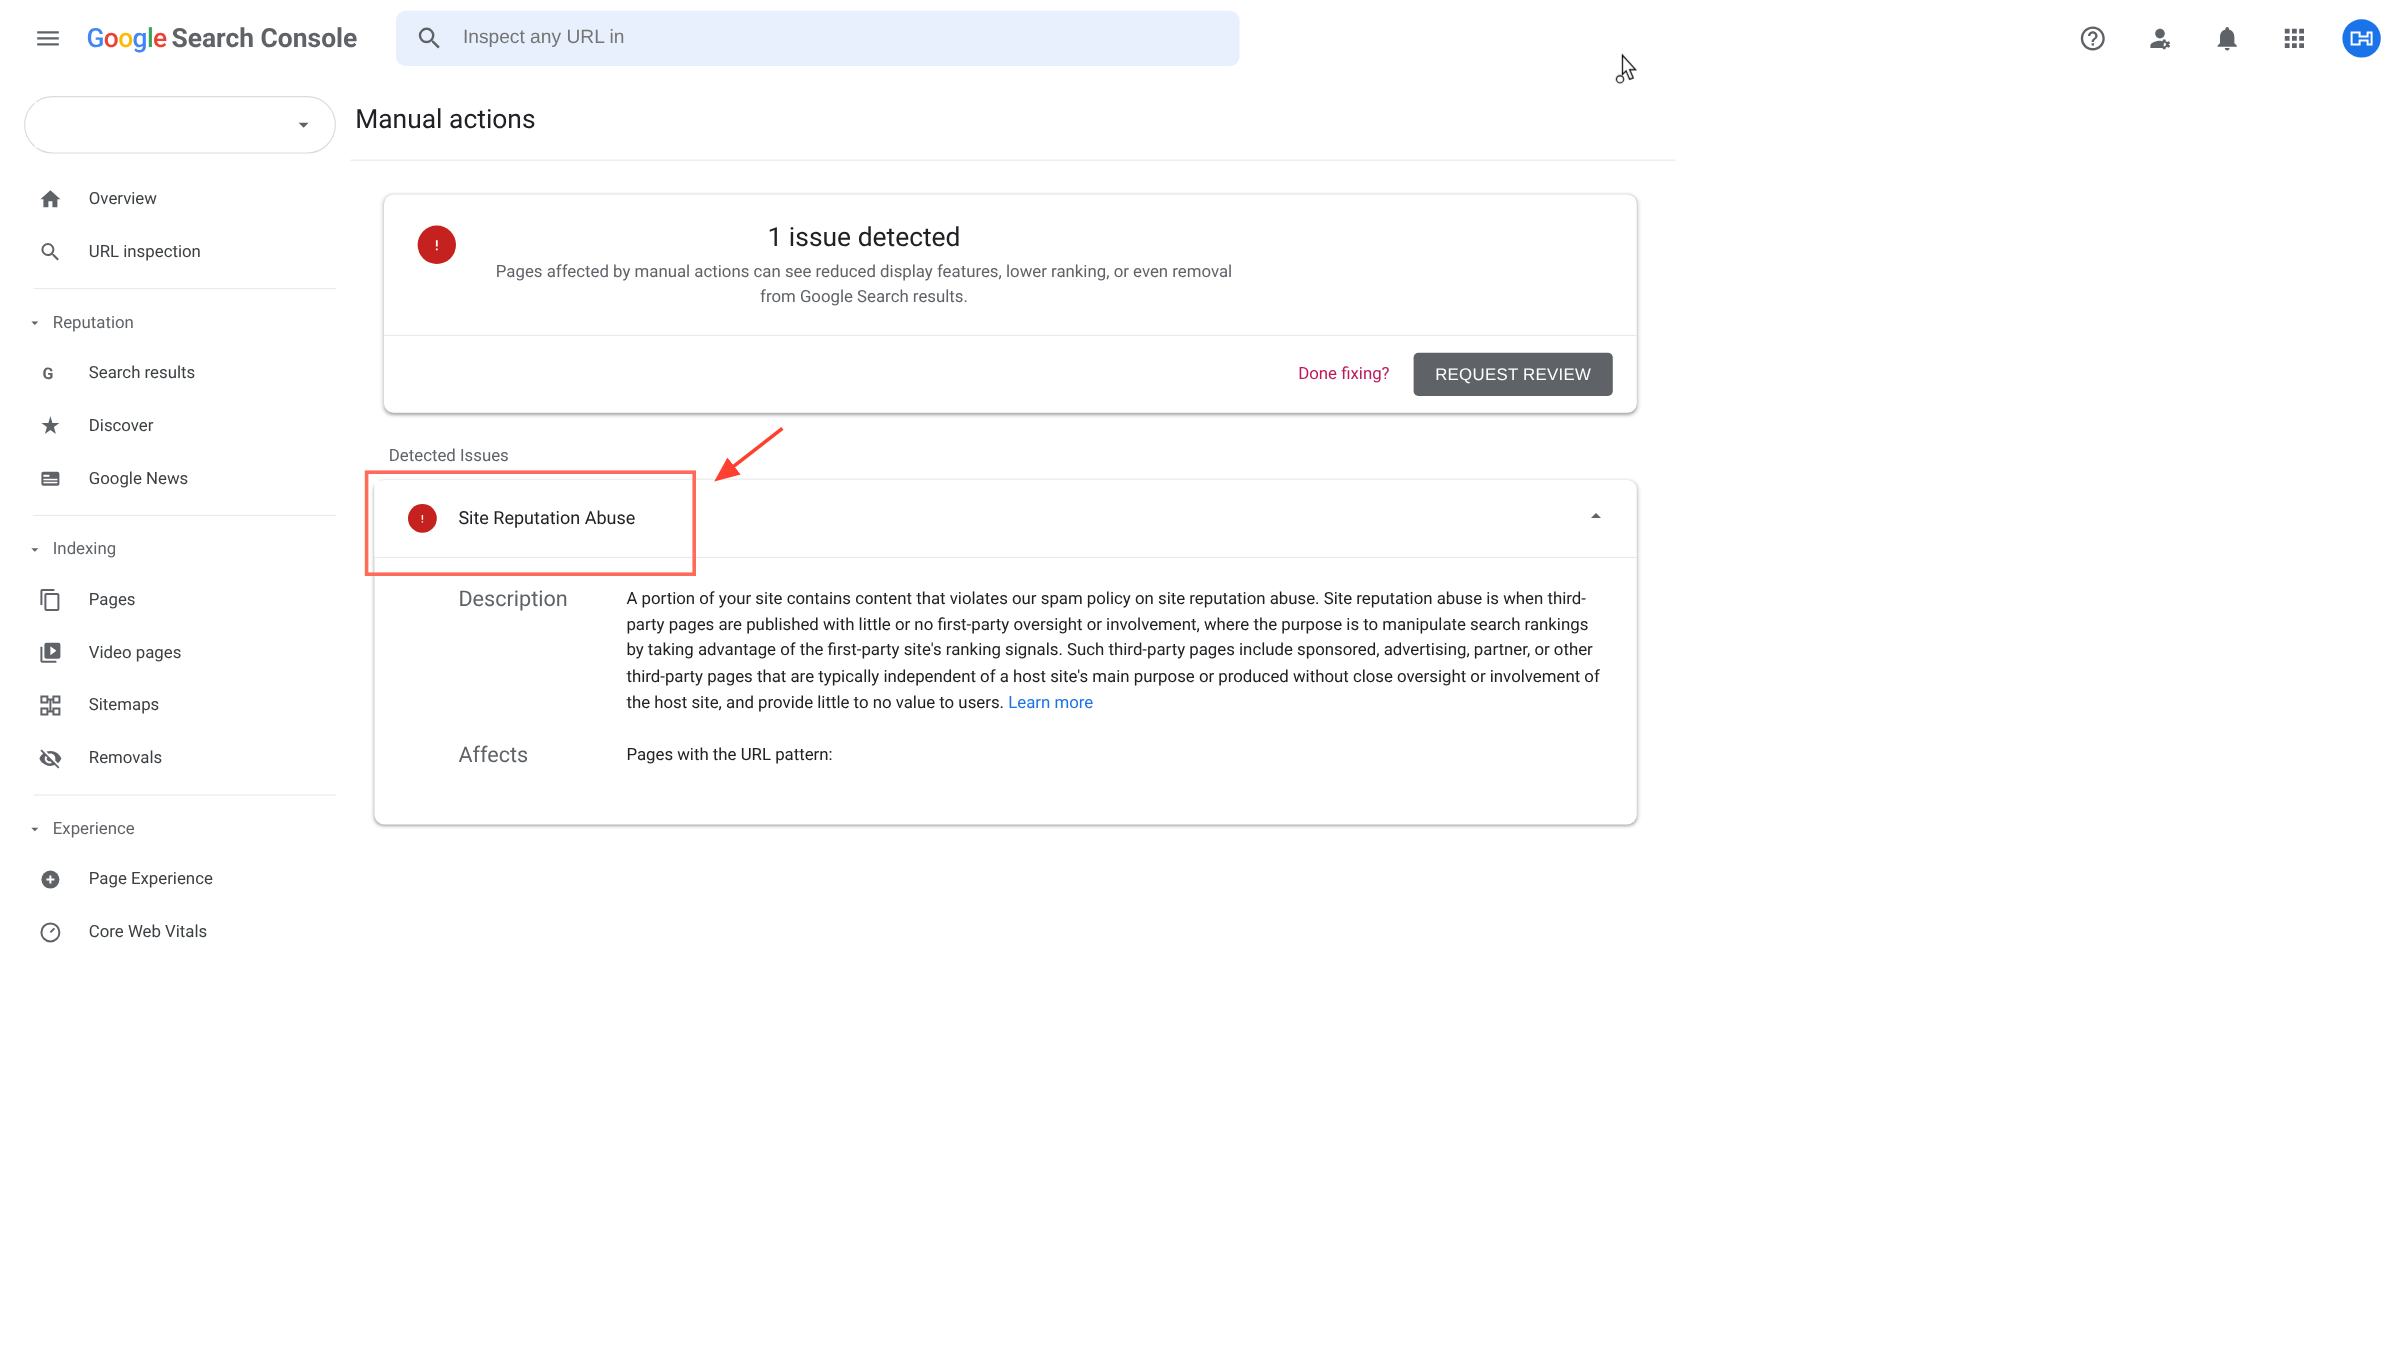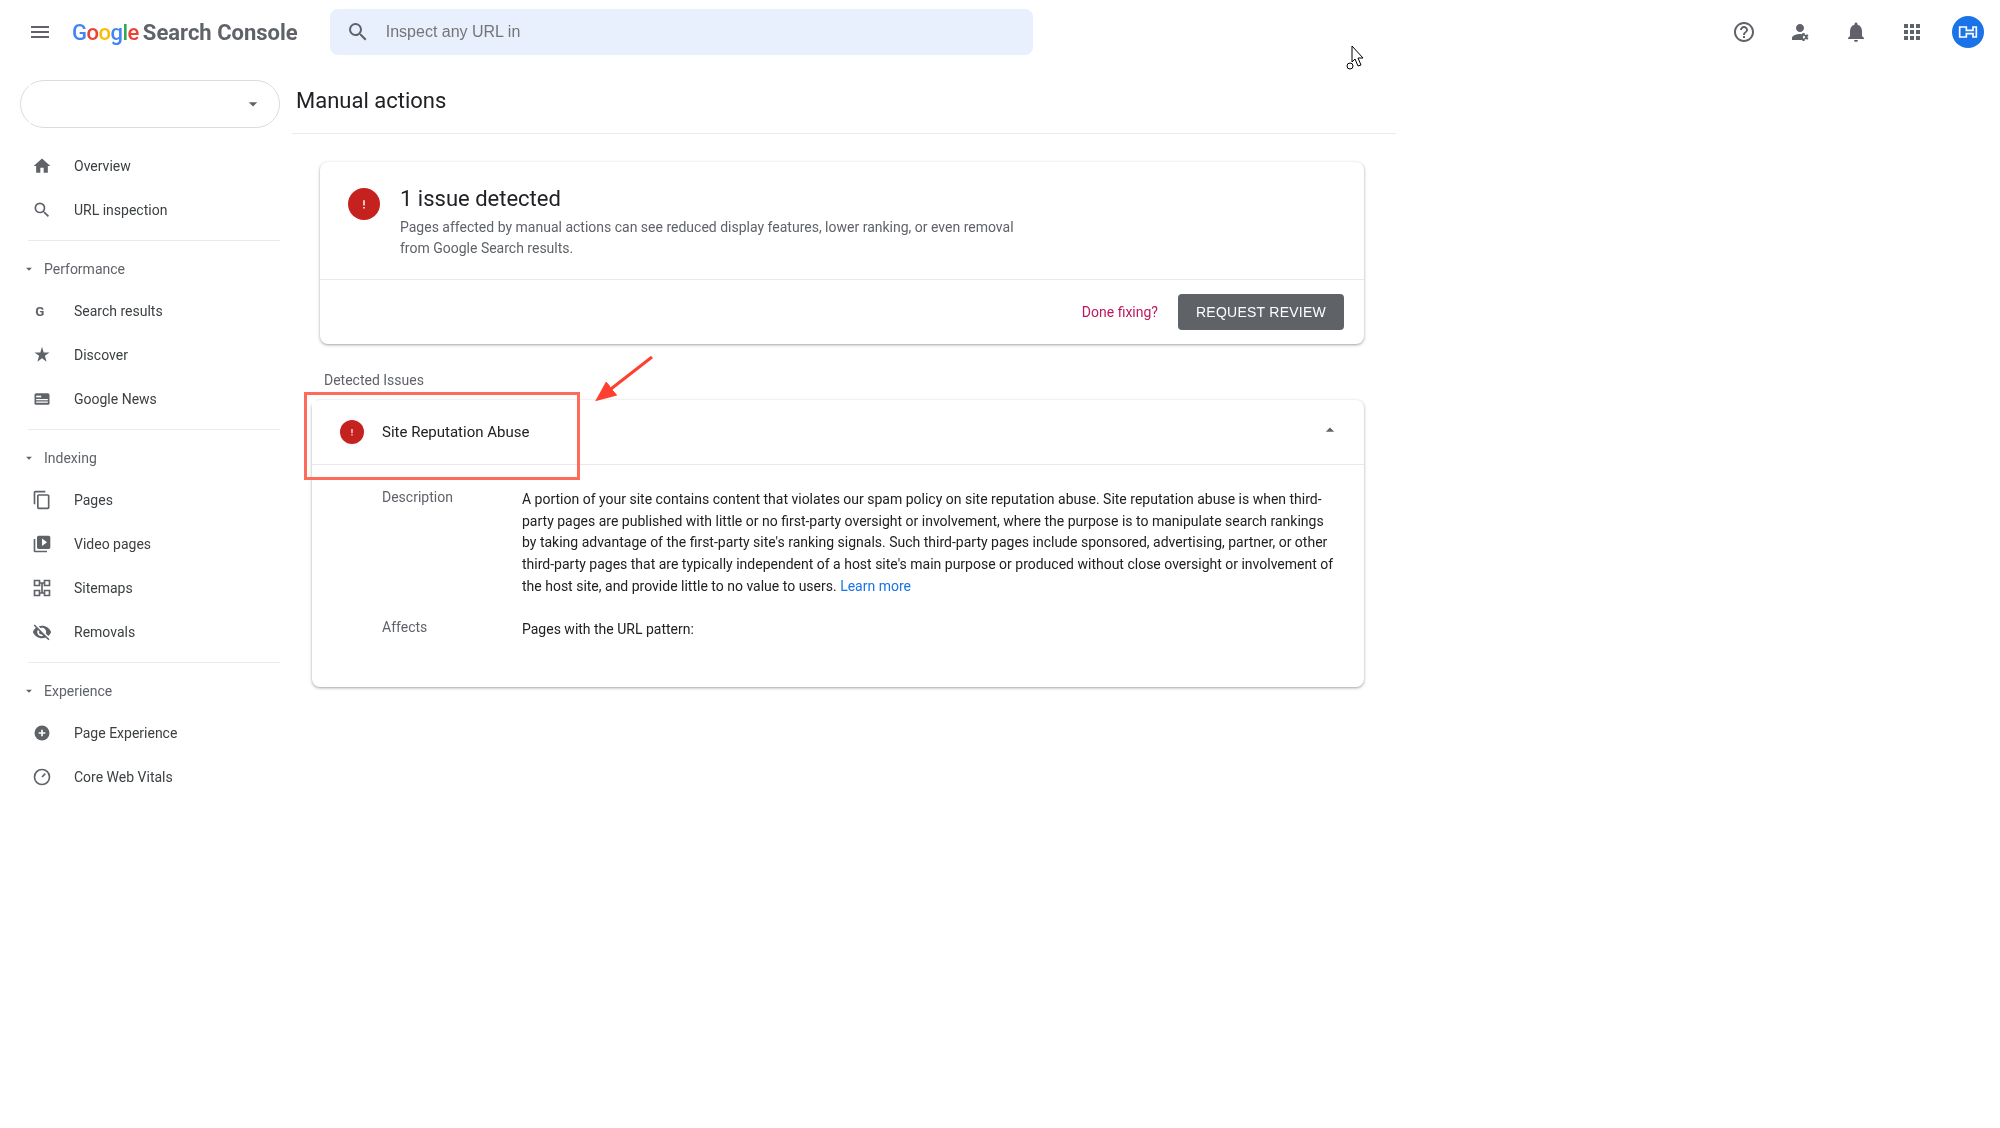--- a/index.html
+++ b/index.html
@@ -29,41 +29,41 @@
 .nav-item .icon svg { width: 20px; height: 20px; fill: #5f6368; }
 .nav-item .label { font-size: 14px; color: #3c4043; }
 .nav-section { display: flex; align-items: center; height: 40px; padding: 0 24px 0 22px; gap: 8px; cursor: pointer; }
 .nav-section svg { width: 14px; height: 14px; fill: #5f6368; }
 .nav-section .label { font-size: 14px; color: #5f6368; }
 .nav-divider { height: 1px; background: #e8eaed; margin: 8px 16px 8px 28px; }
 .main { flex: 1; padding: 0 32px 32px 0; max-width: 1100px; }
 .page-title { font-size: 22px; font-weight: 400; color: #202124; padding: 24px 0 20px 0; }
 .title-divider { height: 1px; background: #e8eaed; margin-bottom: 28px; margin-left: -4px; margin-right: -32px; }
 .card { background: #fff; border-radius: 8px; box-shadow: 0 1px 2px rgba(60,64,67,0.3), 0 1px 3px 1px rgba(60,64,67,0.15); margin-left: 24px; }
-.issue-summary { display: flex; padding: 24px 28px 20px 28px; gap: 20px; }
+.issue-summary { display: flex; padding: 24px 28px 20px 28px; gap: 20px; text-align: center; }
 .error-icon { width: 32px; height: 32px; border-radius: 50%; background: #c5221f; display: flex; align-items: center; justify-content: center; flex-shrink: 0; margin-top: 2px; }
 .error-icon svg { width: 18px; height: 18px; fill: #fff; }
 .issue-summary h2 { font-size: 22px; font-weight: 400; color: #202124; margin-bottom: 6px; }
 .issue-summary p { font-size: 14px; color: #5f6368; line-height: 1.5; max-width: 640px; }
 .card-footer { border-top: 1px solid #e8eaed; padding: 14px 20px; display: flex; justify-content: flex-end; align-items: center; gap: 20px; }
 .done-fixing { font-size: 14px; color: #be185d; }
 .request-btn { background: #5f6368; color: #fff; border: none; padding: 10px 18px; font-size: 14px; font-weight: 500; border-radius: 4px; cursor: pointer; letter-spacing: 0.25px; }
 .section-label { font-size: 14px; color: #5f6368; margin: 28px 0 12px 28px; }
 .issue-card { margin-left: 16px; }
 .issue-header { display: flex; align-items: center; padding: 20px 24px; gap: 18px; cursor: pointer; position: relative; border-left: 4px solid #fff; }
 .issue-header .small-error { width: 24px; height: 24px; border-radius: 50%; background: #c5221f; display: flex; align-items: center; justify-content: center; }
 .issue-header .small-error svg { width: 14px; height: 14px; fill: #fff; }
 .issue-header .title { font-size: 15px; color: #202124; flex: 1; }
 .issue-header .chevron svg { width: 20px; height: 20px; fill: #5f6368; }
 .highlight-box { position: absolute; border: 3px solid #ff6b5b; left: -12px; top: -8px; width: 276px; height: 88px; pointer-events: none; }
 .arrow-annotation { position: absolute; left: 276px; top: -48px; pointer-events: none; }
 .arrow-annotation svg { width: 70px; height: 50px; }
 .issue-body { border-top: 1px solid #e8eaed; padding: 24px 28px 24px 70px; }
 .field-row { display: flex; gap: 40px; margin-bottom: 22px; }
-.field-label { width: 100px; font-size: 14px; color: #5f6368; flex-shrink: 0; }
+.field-label { width: 100px; font-size: 18px; color: #5f6368; flex-shrink: 0; }
 .field-value { font-size: 14px; color: #202124; line-height: 1.55; flex: 1; }
 .field-value a { color: #1a73e8; text-decoration: none; }
 .cursor-annotation { position: fixed; left: 1344px; top: 44px; pointer-events: none; z-index: 1000; }
 .cursor-annotation svg { width: 22px; height: 26px; }
 </style>
 </head>
 <body>
 
 <div class="header">
   <div class="menu-btn">
@@ -133,21 +133,21 @@
           </svg>
         </span>
       <span class="label">URL inspection</span>
     </div>
     <div class="nav-divider"></div>
 
     <div class="nav-section">
       <svg viewBox="0 0 24 24">
           <path d="M7 10l5 5 5-5z"></path>
         </svg>
-      <span class="label">Performance</span>
+      <span class="label">Reputation</span>
     </div>
     <div class="nav-item">
       <span class="icon">
           <svg viewBox="0 0 24 24">
             <path d="M12 2C6.48 2 2 6.48 2 12s4.48 10 10 10 10-4.48 10-10S17.52 2 12 2zm5 11h-4v4h-2v-4H7v-2h4V7h2v4h4v2z" fill="none"></path>
             <text x="4" y="18" font-size="16" font-weight="bold" fill="#5f6368">G</text>
           </svg>
         </span>
       <span class="label">Search results</span>
     </div>

